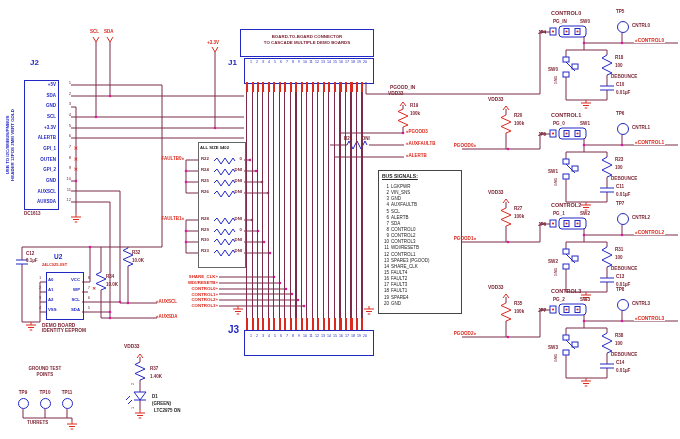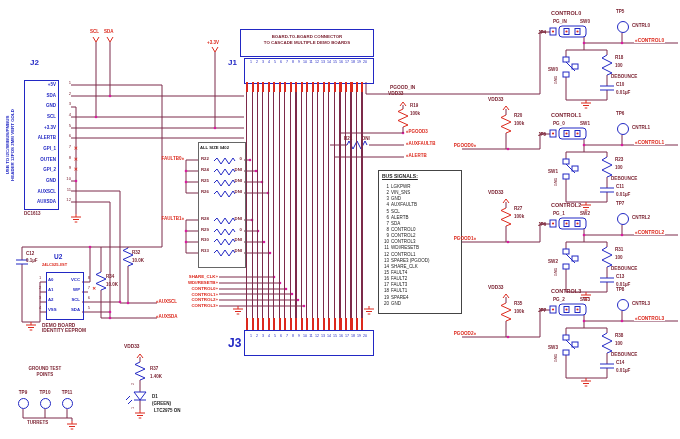--- a/index.html
+++ b/index.html
@@ -426,21 +426,21 @@
       <span class="blu" style="width:6px;font-size:3.6px;text-align:center;">15</span>
       <span class="blu" style="width:6px;font-size:3.6px;text-align:center;">16</span>
       <span class="blu" style="width:6px;font-size:3.6px;text-align:center;">17</span>
       <span class="blu" style="width:6px;font-size:3.6px;text-align:center;">18</span>
       <span class="blu" style="width:6px;font-size:3.6px;text-align:center;">19</span>
       <span class="blu" style="width:6px;font-size:3.6px;text-align:center;">20</span>
     </div>
   <div class="stubs" style="top:82px;height:10px;"></div>
   <div class="bundle"></div>
   <div class="stubs" style="top:318px;height:12px;"></div>
-  <span class="abs blu b" style="left:228px;top:336px;font-size:12px;">J3</span>
+  <span class="abs blu b" style="left:228px;top:324px;font-size:10px;">J3</span>
   <div class="abs" style="left:244px;top:330px;width:128px;height:24px;border:1px solid #2228c4;"></div>
   <div class="abs" style="left:248px;top:334px;width:120px;display:flex;">
 
   <span class="blu" style="width:6px;font-size:3.6px;text-align:center;">1</span>
       <span class="blu" style="width:6px;font-size:3.6px;text-align:center;">2</span>
       <span class="blu" style="width:6px;font-size:3.6px;text-align:center;">3</span>
       <span class="blu" style="width:6px;font-size:3.6px;text-align:center;">4</span>
       <span class="blu" style="width:6px;font-size:3.6px;text-align:center;">5</span>
       <span class="blu" style="width:6px;font-size:3.6px;text-align:center;">6</span>
       <span class="blu" style="width:6px;font-size:3.6px;text-align:center;">7</span>

